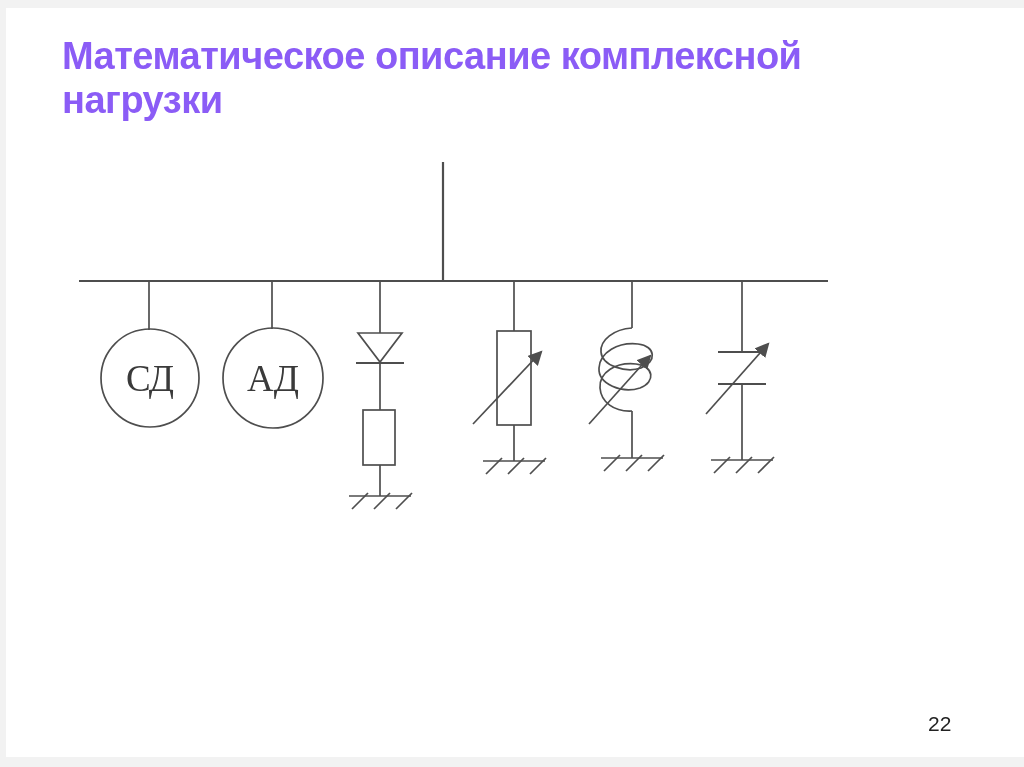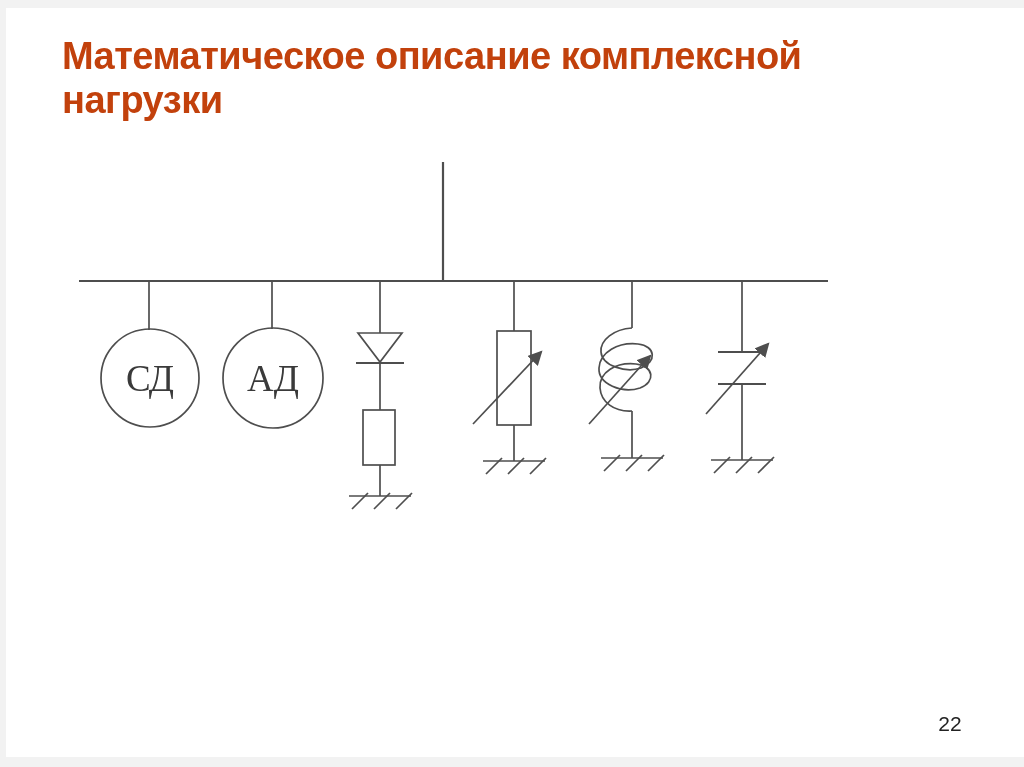--- a/index.html
+++ b/index.html
@@ -7,25 +7,25 @@
     width:1024px;height:767px;position:relative;overflow:hidden;
     background:#ffffff;font-family:"Liberation Sans", sans-serif;
   }
   .frame-strip{position:absolute;background:#f2f2f2;}
   .strip-top{left:0;top:0;width:1024px;height:8px;}
   .strip-left{left:0;top:0;width:6px;height:767px;}
   .strip-bottom{left:0;top:757px;width:1024px;height:10px;}
   .slide-title{
     position:absolute;left:62px;top:10px;width:880px;
     font-size:38px;font-weight:bold;line-height:1.14;
-    color:#c2410c;letter-spacing:-0.5px;
+    color:#8b5cf6;letter-spacing:-0.5px;
   }
   .page-number{
     position:absolute;left:928px;top:712px;width:44px;
-    text-align:center;font-size:21px;color:#222222;
+    text-align:left;font-size:21px;color:#222222;
   }
   svg.circuit{position:absolute;left:0;top:0;}
   .wire{stroke:#4e4e4e;stroke-width:1.7;fill:none;stroke-linecap:butt;}
   .bus-line{stroke-width:2.2;}
   .plate{stroke-width:2;}
   text.motor-label{
     font-family:"Liberation Serif", serif;font-size:37px;fill:#3a3a3a;
     text-anchor:middle;
   }
 </style>

